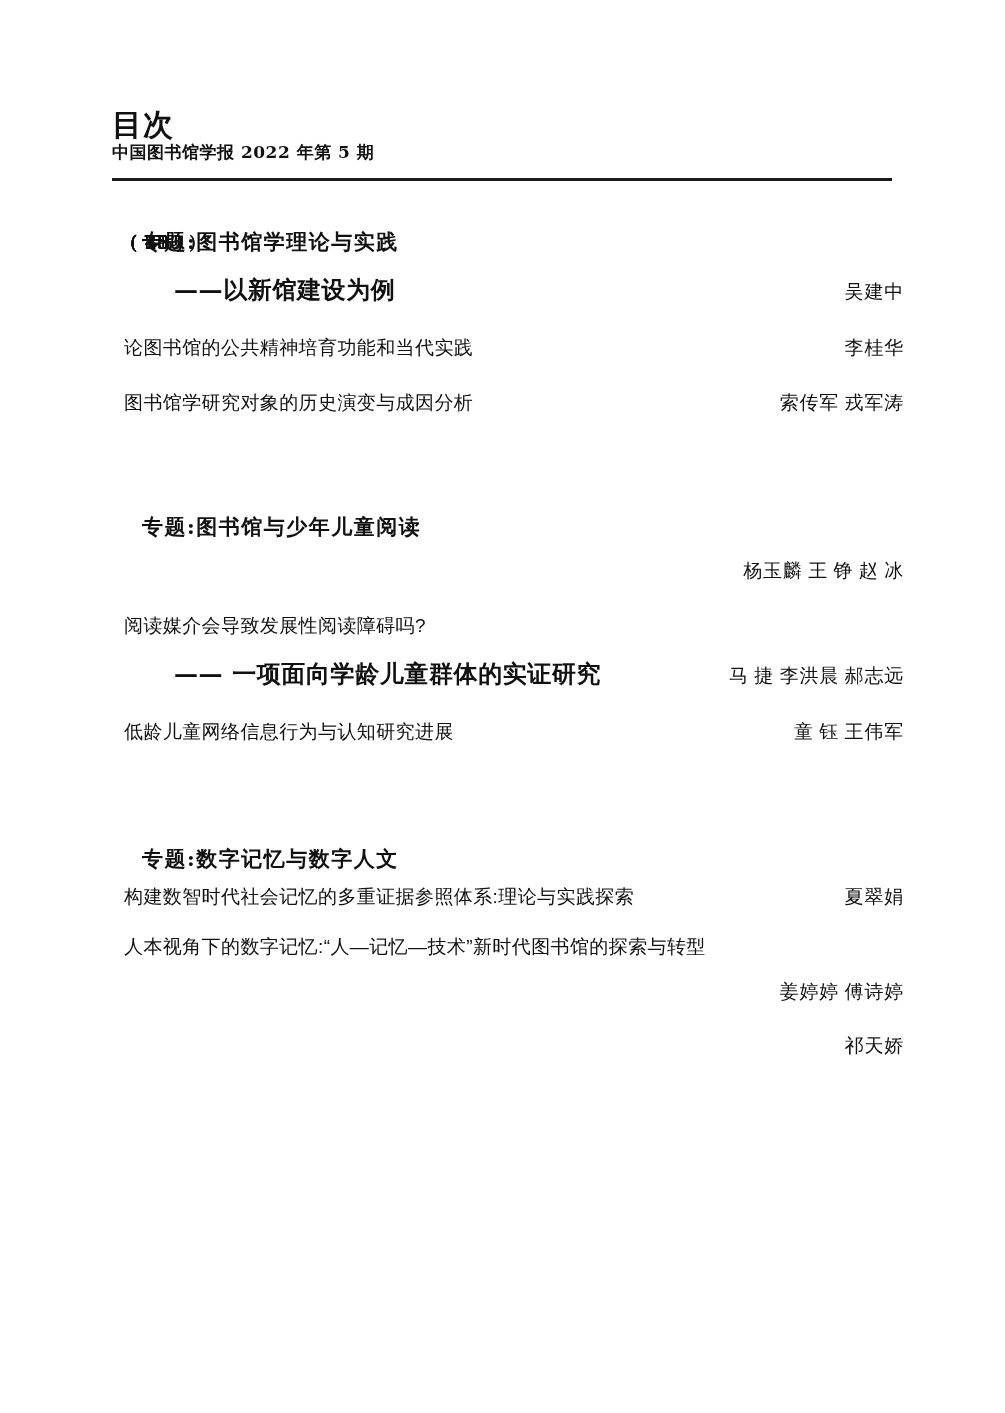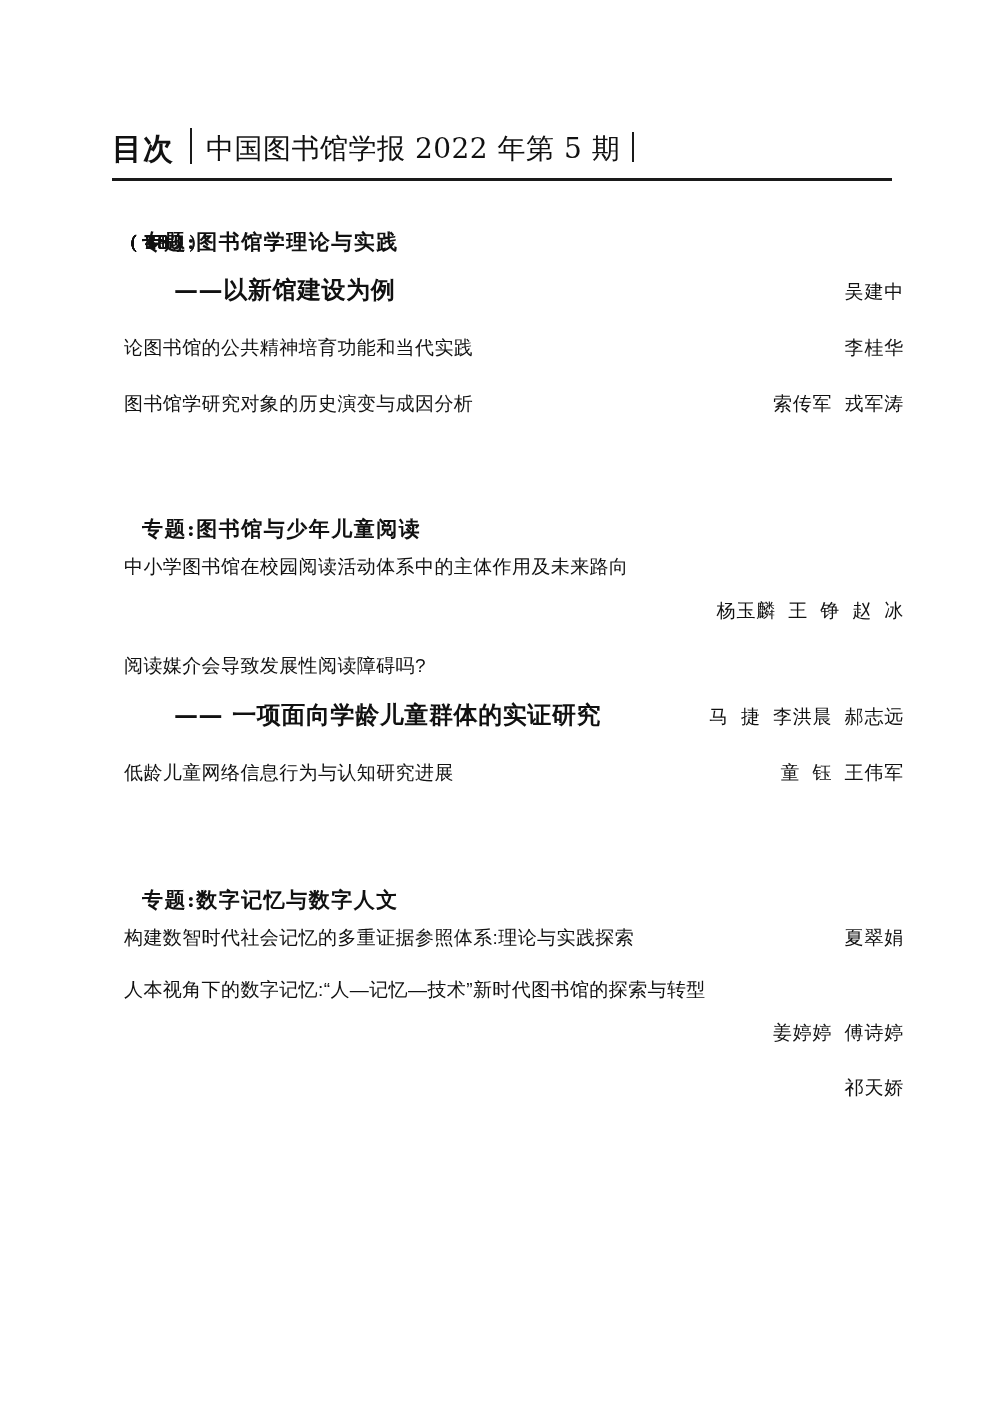--- a/index.html
+++ b/index.html
@@ -23,41 +23,42 @@
     box-sizing: border-box;
   }
 
   
   .masthead {
     position: absolute;
     left: 112px;
     top: 110px;
     width: 780px;
     display: flex;
-    align-items: flex-end;
+    align-items: flex-start;
     height: 56px;
+    flex-direction: column;
   }
   .masthead .toc-label {
     font-family: "DejaVu Serif", serif;
     font-weight: bold;
     font-size: 30px;
     letter-spacing: 1px;
     line-height: 1;
     padding-bottom: 2px;
   }
   .rule-v {
     width: 2px;
     height: 36px;
     background: #1a1a1a;
     margin: 0 14px 2px 16px;
   }
   .masthead .journal {
     font-family: "DejaVu Serif", serif;
-    font-weight: normal;
-    font-size: 28px;
+    font-weight: bold;
+    font-size: 17px;
     line-height: 1;
     padding-bottom: 3px;
     letter-spacing: 0.5px;
   }
   .rule-v.small {
     height: 30px;
     margin: 0 0 4px 12px;
     width: 2px;
   }
   .rule-h {
@@ -110,21 +111,21 @@
   .entry .sub {
     font-family: "DejaVu Serif", serif;
     font-size: 24px;
     letter-spacing: 0.6px;
     padding-left: 50px;
     white-space: nowrap;
     font-weight: bold;
   }
   .entry .spacer { flex: 1 1 auto; }
   .entry .authors {
-    font-family: Liberation Mono, monospace;
+    font-family: Liberation Serif, serif;
     font-size: 19px;
     white-space: nowrap;
     letter-spacing: 0.8px;
   }
   .entry .page {
     font-family: "DejaVu Serif", serif;
     font-size: 19px;
     white-space: nowrap;
     letter-spacing: 0.5px;
     margin-left: 6px;
@@ -188,23 +189,20 @@
         </div>
       </div>
     </div>
 
     <div class="section s2">
       <div class="section-title">
         <span>专题</span><span class="colon">:</span><span>图书馆与少年儿童阅读</span>
       </div>
 
       <div class="entry">
-        <div class="line">
-          <span class="title">中小学图书馆在校园阅读活动体系中的主体作用及未来路向</span>
-        </div>
         <div class="line row-second row-right">
           <span class="authors">杨玉麟   王  铮   赵   冰</span>
           <span class="page">( 43 )</span>
         </div>
       </div>
 
       <div class="entry">
         <div class="line">
           <span class="title">阅读媒介会导致发展性阅读障碍吗?</span>
         </div>

